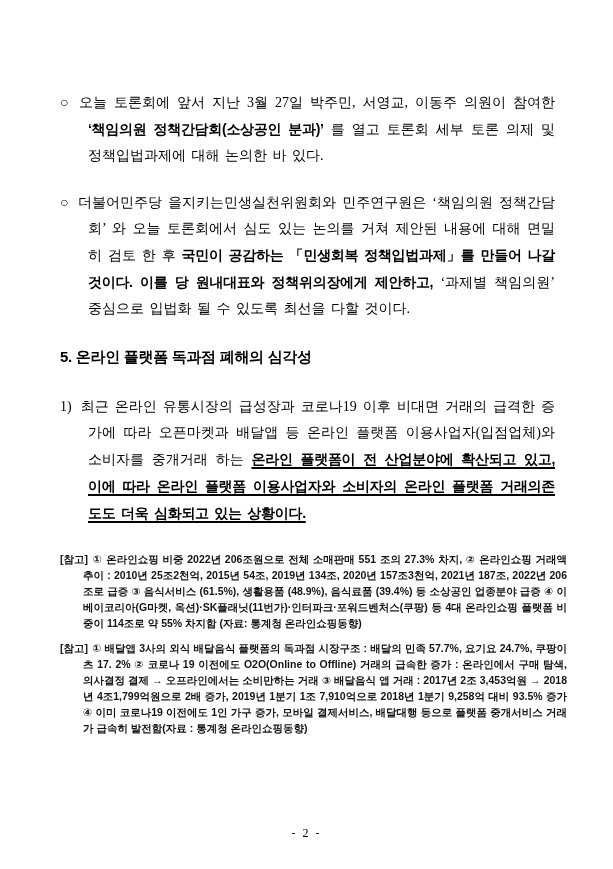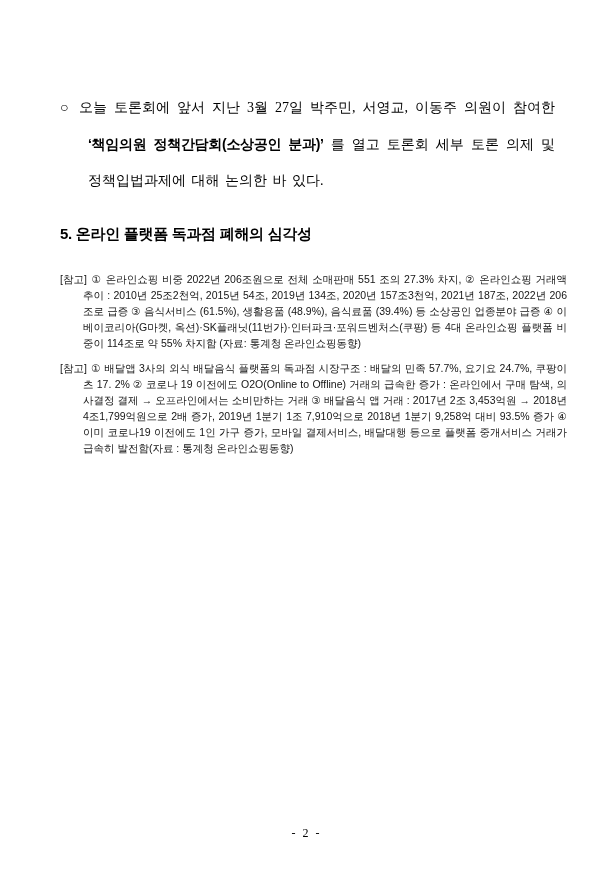--- a/index.html
+++ b/index.html
@@ -17,21 +17,21 @@
     height: 869px;
     background: #ffffff;
     color: #000000;
     font-family: "Liberation Serif", "DejaVu Serif", serif;
     padding: 90px 46px 0 60px;
     box-sizing: border-box;
     overflow: hidden;
   }
   .para {
     font-size: 14px;
-    line-height: 36px;
+    line-height: 26px;
     text-align: justify;
     padding-left: 28px;
     text-indent: -28px;
     margin: 0 12px 21px 0;
     word-spacing: 2px;
   }
   .bullet {
     margin-right: 9px;
   }
   .b {
@@ -59,20 +59,21 @@
   }
   .note {
     font-family: "Liberation Sans", "DejaVu Sans", sans-serif;
     font-size: 10.5px;
     line-height: 16px;
     color: #141414;
     text-align: justify;
     padding-left: 23px;
     text-indent: -23px;
     margin: 0 0 9px 0;
+    font-weight: bold;
   }
   .note-label {
     margin-right: 4px;
   }
   .footer {
     position: absolute;
     bottom: 28px;
     left: 0;
     width: 613px;
     text-align: center;
@@ -82,24 +83,26 @@
     letter-spacing: 2px;
   }
 </style>
 </head>
 <body>
 
 <div class="page">
 
   <p class="para"><span class="bullet">○</span><span>오늘 토론회에 앞서 지난 3월 27일 박주민, 서영교, 이동주 의원이 참여한 </span><span class="b">‘책임의원 정책간담회(소상공인 분과)’</span><span> 를 열고 토론회 세부 토론 의제 및 정책입법과제에 대해 논의한 바 있다.</span></p>
 
+  <p class="para"><span class="bullet">○</span><span>더불어민주당 을지키는민생실천위원회와 민주연구원은 ‘책임의원 정책간담회’ 와 오늘 토론회에서 심도 있는 논의를 거쳐 제안된 내용에 대해 면밀히 검토 한 후 </span><span class="b">국민이 공감하는 「민생회복 정책입법과제」를 만들어 나갈 것이다. 이를 당 원내대표와 정책위의장에게 제안하고,</span><span> ‘과제별 책임의원’ 중심으로 입법화 될 수 있도록 최선을 다할 것이다.</span></p>
 
 
   <h2 class="heading">5. 온라인 플랫폼 독과점 폐해의 심각성</h2>
 
+  <p class="para para-last"><span class="bullet">1)</span><span>최근 온라인 유통시장의 급성장과 코로나19 이후 비대면 거래의 급격한 증가에 따라 오픈마켓과 배달앱 등 온라인 플랫폼 이용사업자(입점업체)와 소비자를 중개거래 하는 </span><span class="bu">온라인 플랫폼이 전 산업분야에 확산되고 있고, 이에 따라 온라인 플랫폼 이용사업자와 소비자의 온라인 플랫폼 거래의존도도 더욱 심화되고 있는 상황이다.</span></p>
 
   <p class="note"><span class="note-label">[참고]</span><span>① 온라인쇼핑 비중 2022년 206조원으로 전체 소매판매 551 조의 27.3% 차지, ② 온라인쇼핑 거래액 추이 : 2010년 25조2천억, 2015년 54조, 2019년 134조, 2020년 157조3천억, 2021년 187조, 2022년 206조로 급증 ③ 음식서비스 (61.5%), 생활용품 (48.9%), 음식료품 (39.4%) 등 소상공인 업종분야 급증 ④ 이베이코리아(G마켓, 옥션)·SK플래닛(11번가)·인터파크·포워드벤처스(쿠팡) 등 4대 온라인쇼핑 플랫폼 비중이 114조로 약 55% 차지함 (자료: 통계청 온라인쇼핑동향)</span></p>
 
   <p class="note"><span class="note-label">[참고]</span><span>① 배달앱 3사의 외식 배달음식 플랫폼의 독과점 시장구조 : 배달의 민족 57.7%, 요기요 24.7%, 쿠팡이츠 17. 2% ② 코로나 19 이전에도 O2O(Online to Offline) 거래의 급속한 증가 : 온라인에서 구매 탐색, 의사결정 결제 → 오프라인에서는 소비만하는 거래 ③ 배달음식 앱 거래 : 2017년 2조 3,453억원 → 2018년 4조1,799억원으로 2배 증가, 2019년 1분기 1조 7,910억으로 2018년 1분기 9,258억 대비 93.5% 증가 ④ 이미 코로나19 이전에도 1인 가구 증가, 모바일 결제서비스, 배달대행 등으로 플랫폼 중개서비스 거래가 급속히 발전함(자료 : 통계청 온라인쇼핑동향)</span></p>
 
   <div class="footer">- 2 -</div>
 
 </div>
 
 </body></html>

